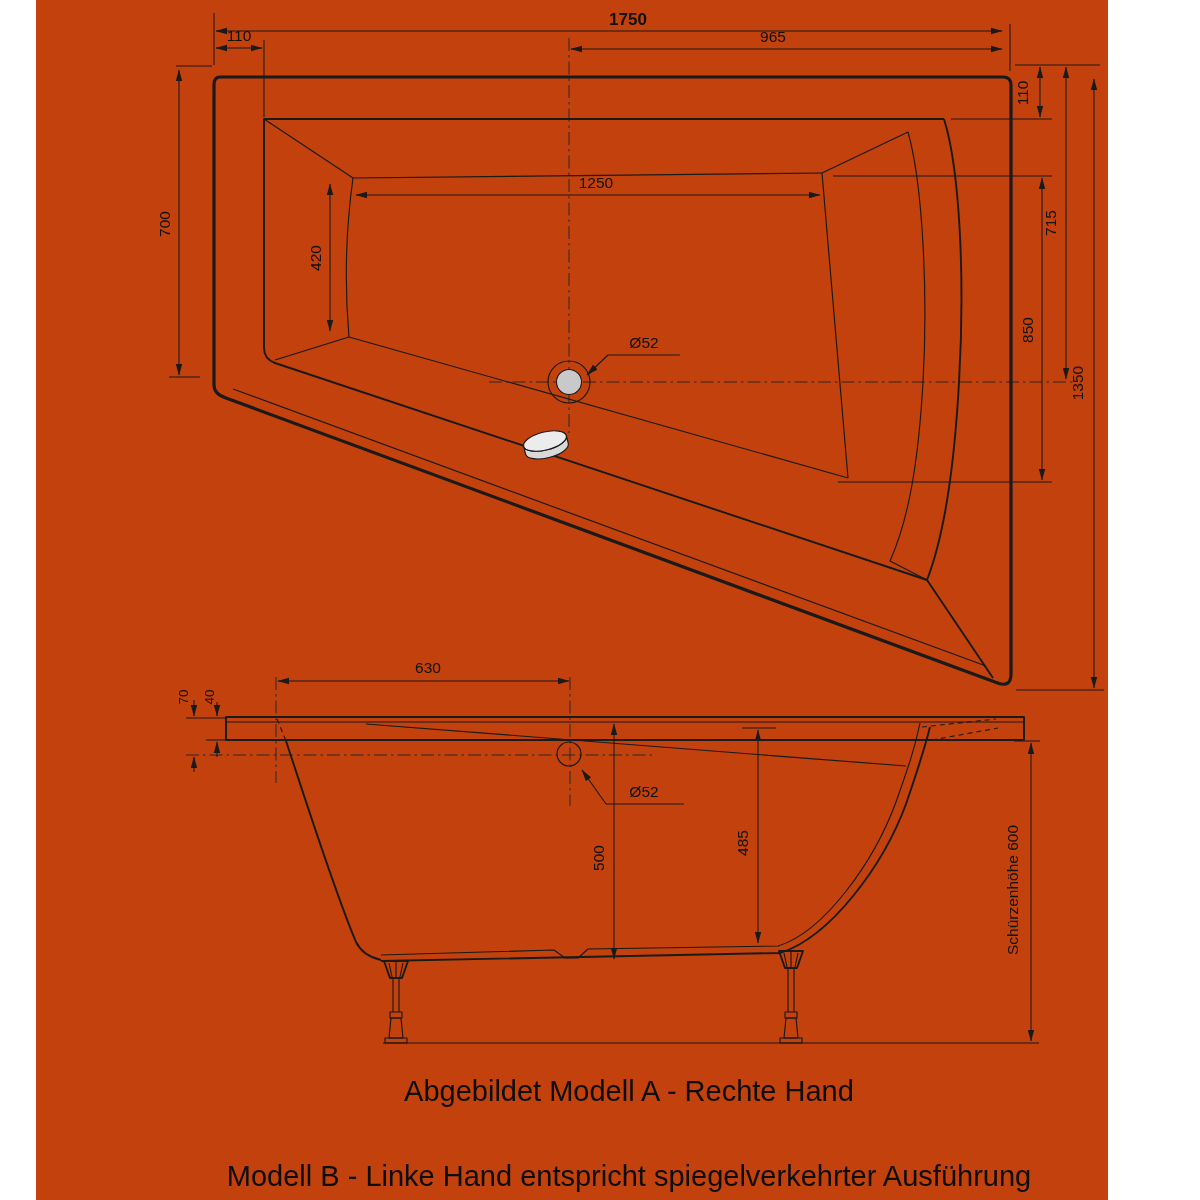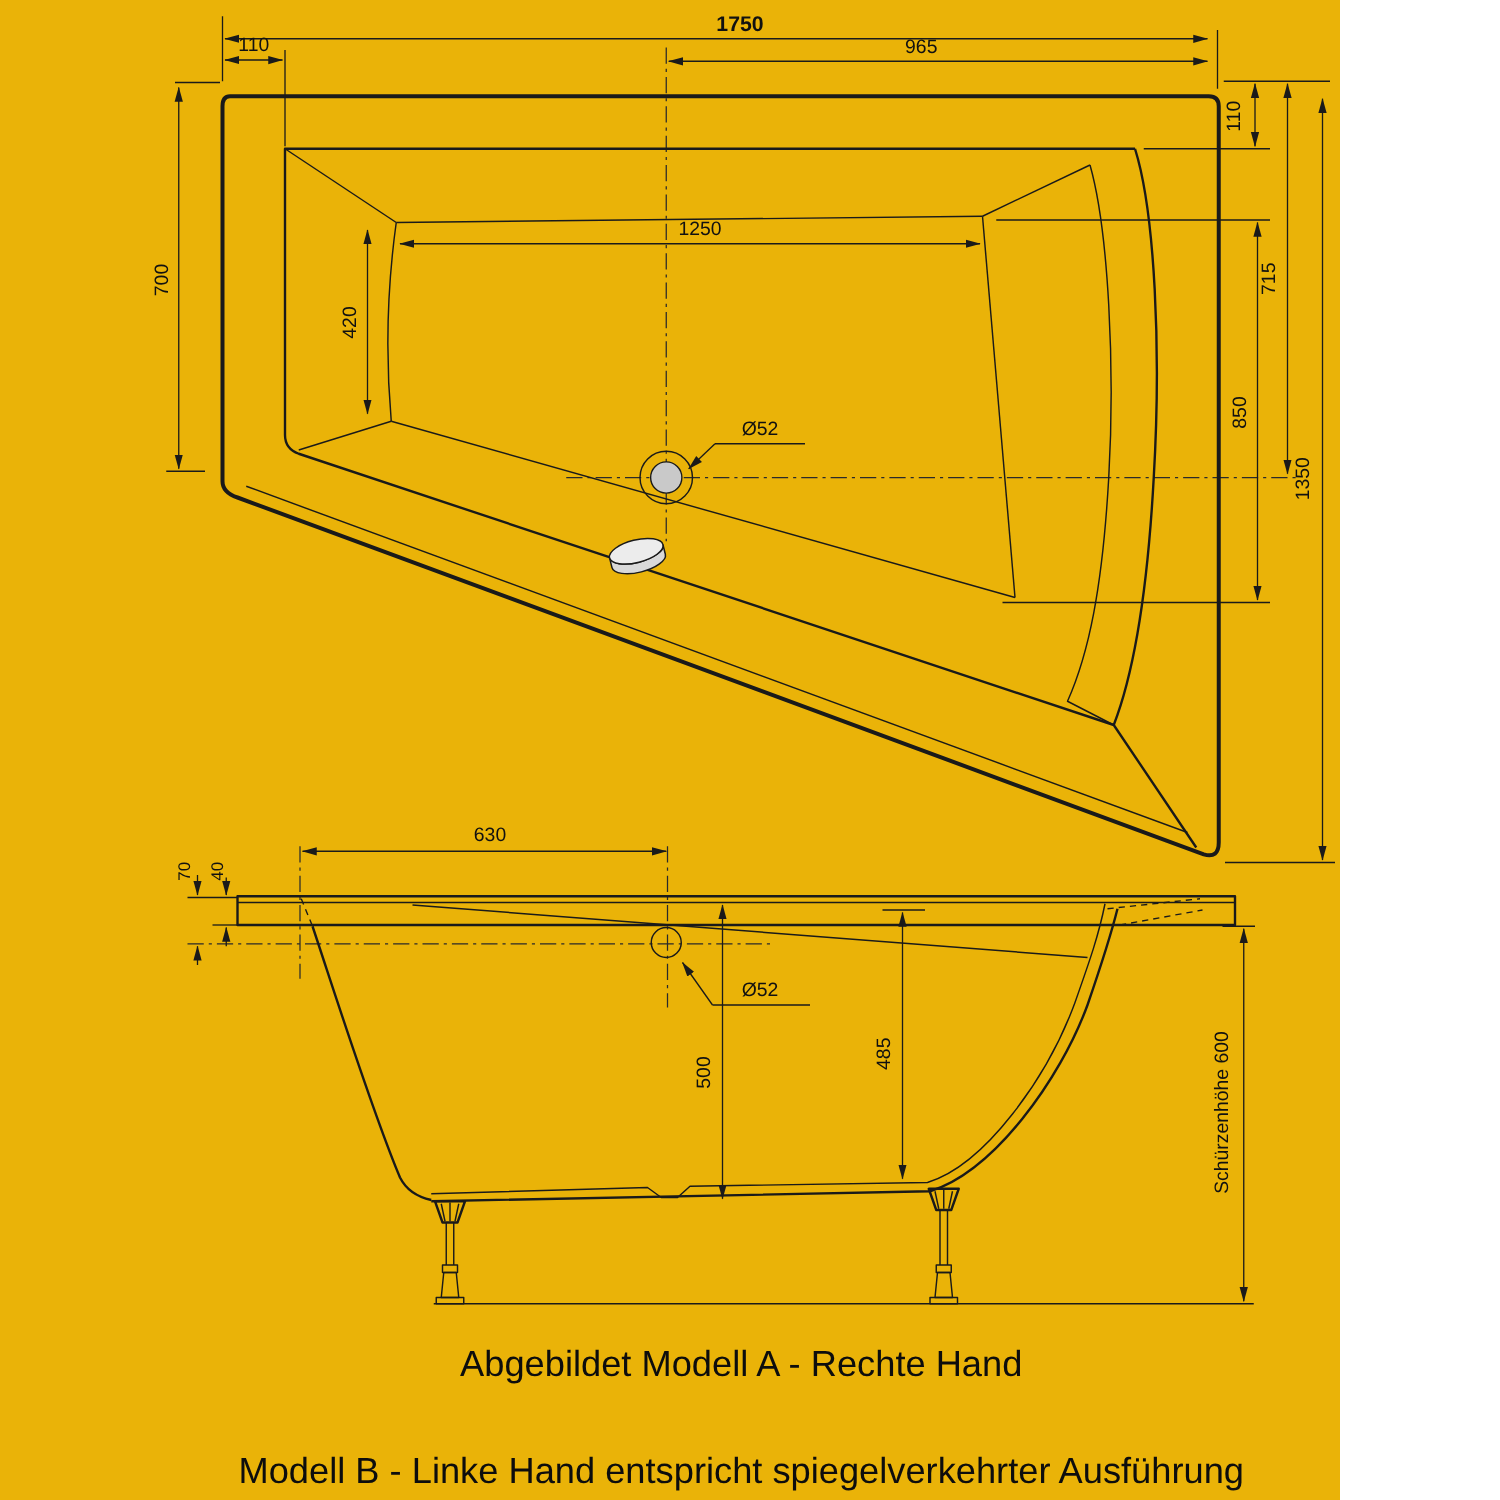--- a/index.html
+++ b/index.html
@@ -1,17 +1,17 @@
 <!DOCTYPE html>
 <html><head>
 <meta charset="utf-8">
 <style>
   html,body{margin:0;padding:0;background:#ffffff;}
-  .stage{position:relative;width:1072px;height:1200px;background:#eab308;overflow:hidden;
-         font-family:"Liberation Sans", sans-serif;}
+  .stage{position:relative;width:1072px;height:1200px;background:#c2410c;overflow:hidden;
+         font-family:"Liberation Sans", sans-serif;margin-left:36px;}
   svg{position:absolute;left:0;top:0;}
   svg text{fill:#111;font-family:"Liberation Sans", sans-serif;font-size:15.5px;}
   .big{font-size:17px;font-weight:bold;}
   .small{font-size:13.5px;}
   .cap{font-size:29px;fill:#0d0d0d;}
   .thick{stroke:#1a1a1a;stroke-width:3.2;fill:none;stroke-linejoin:round;}
   .med{stroke:#1a1a1a;stroke-width:1.9;fill:none;stroke-linejoin:round;}
   .thin{stroke:#1a1a1a;stroke-width:1.15;fill:none;stroke-linejoin:round;}
   .dim{stroke:#1a1a1a;stroke-width:1.05;fill:none;}
   .cl{stroke:#2a2a2a;stroke-width:1;fill:none;stroke-dasharray:13 4 2.5 4;}

